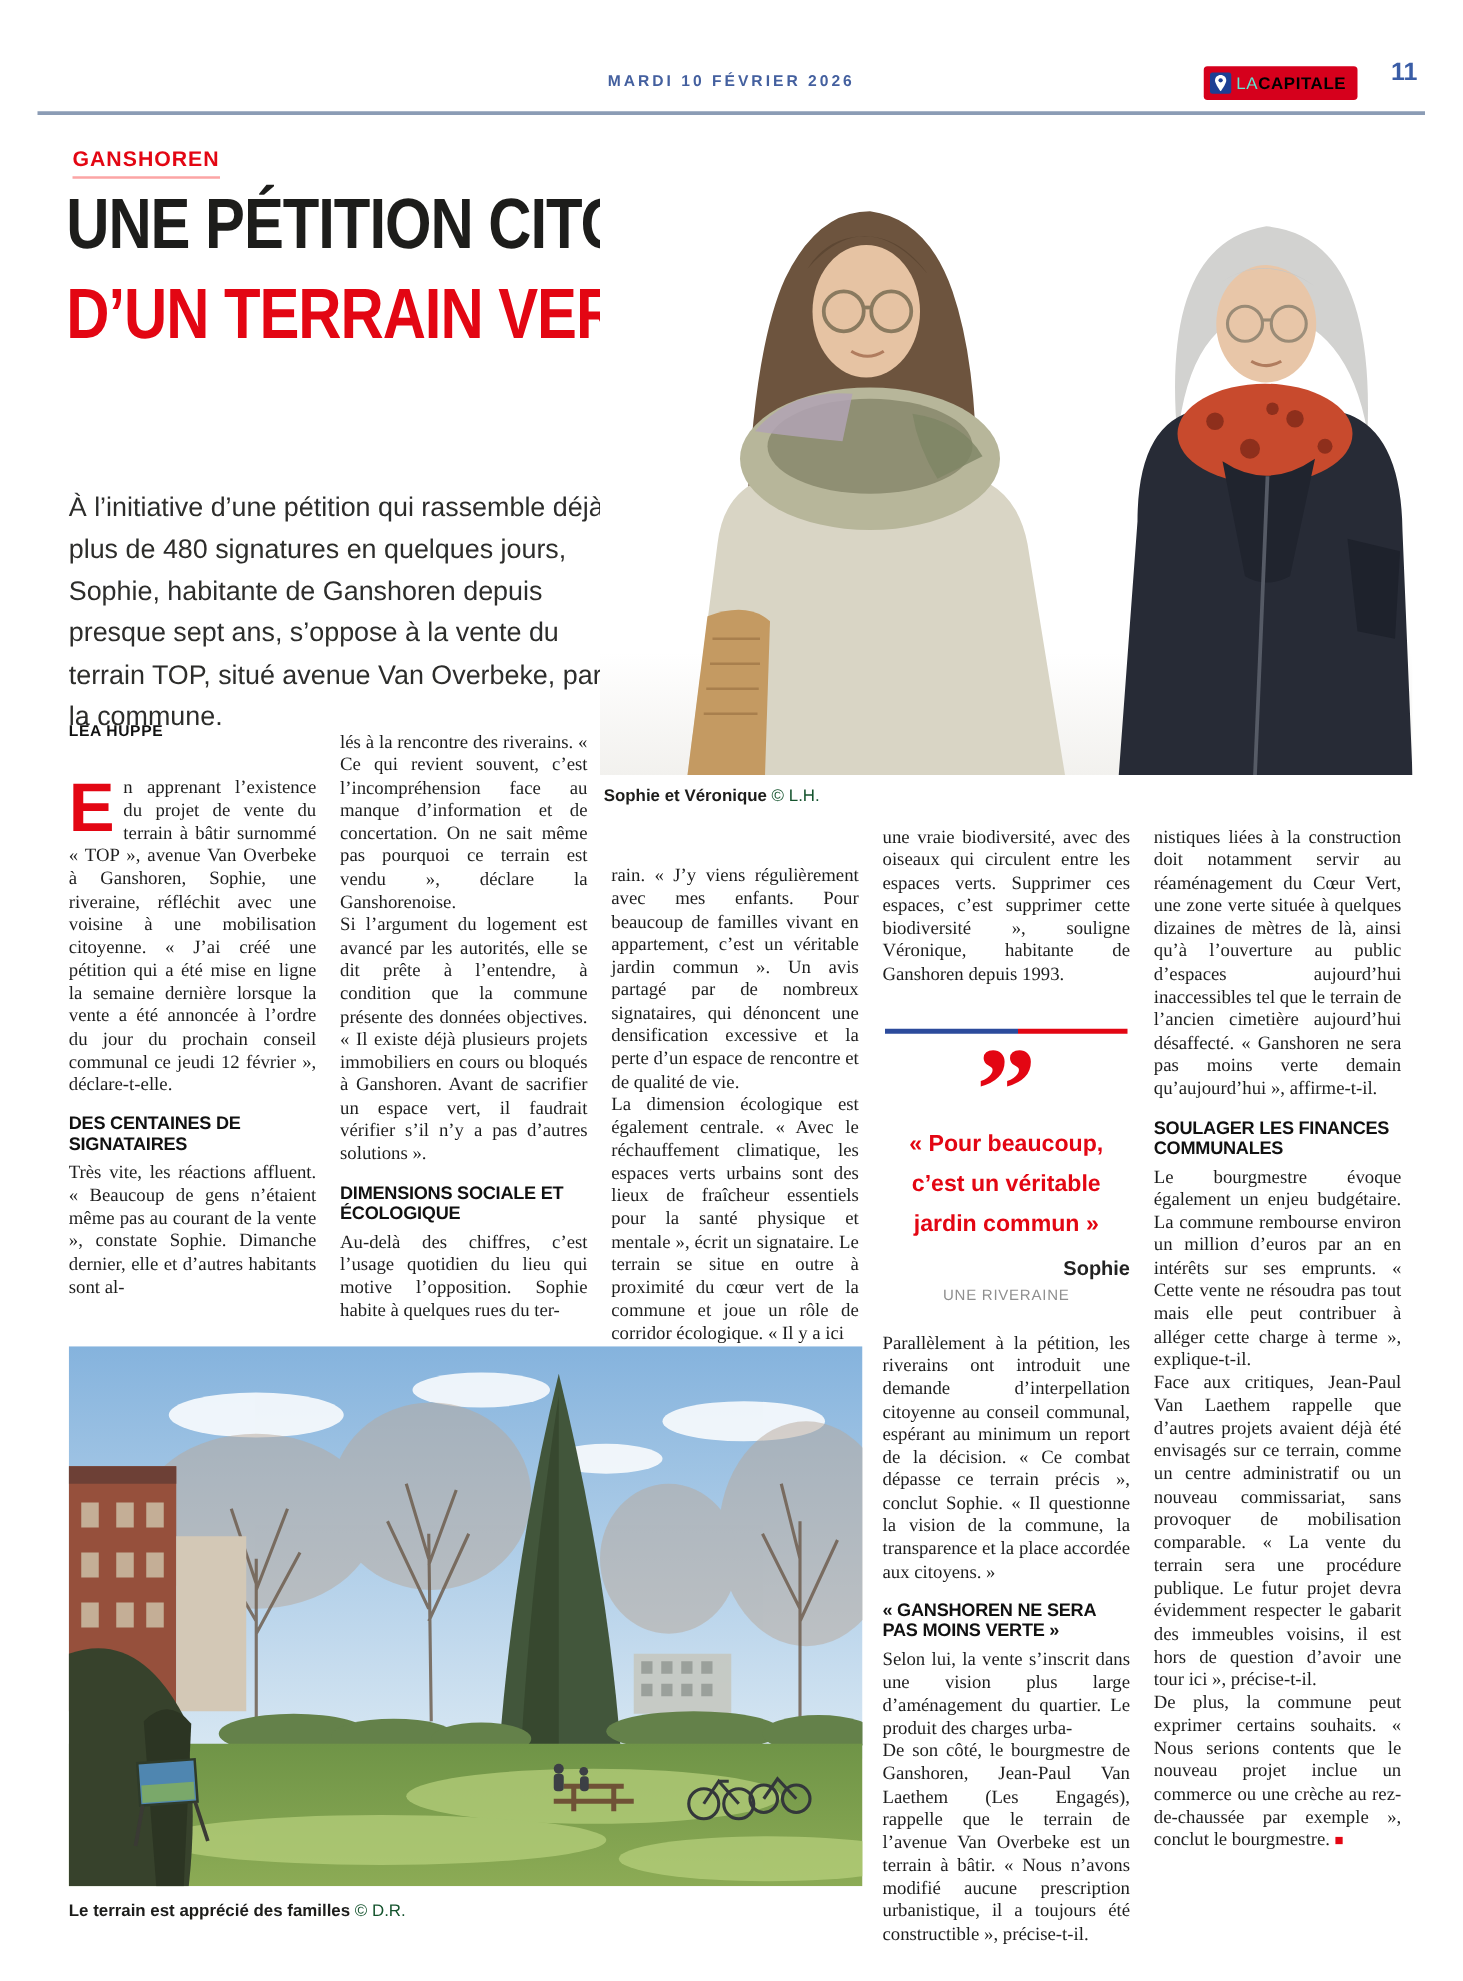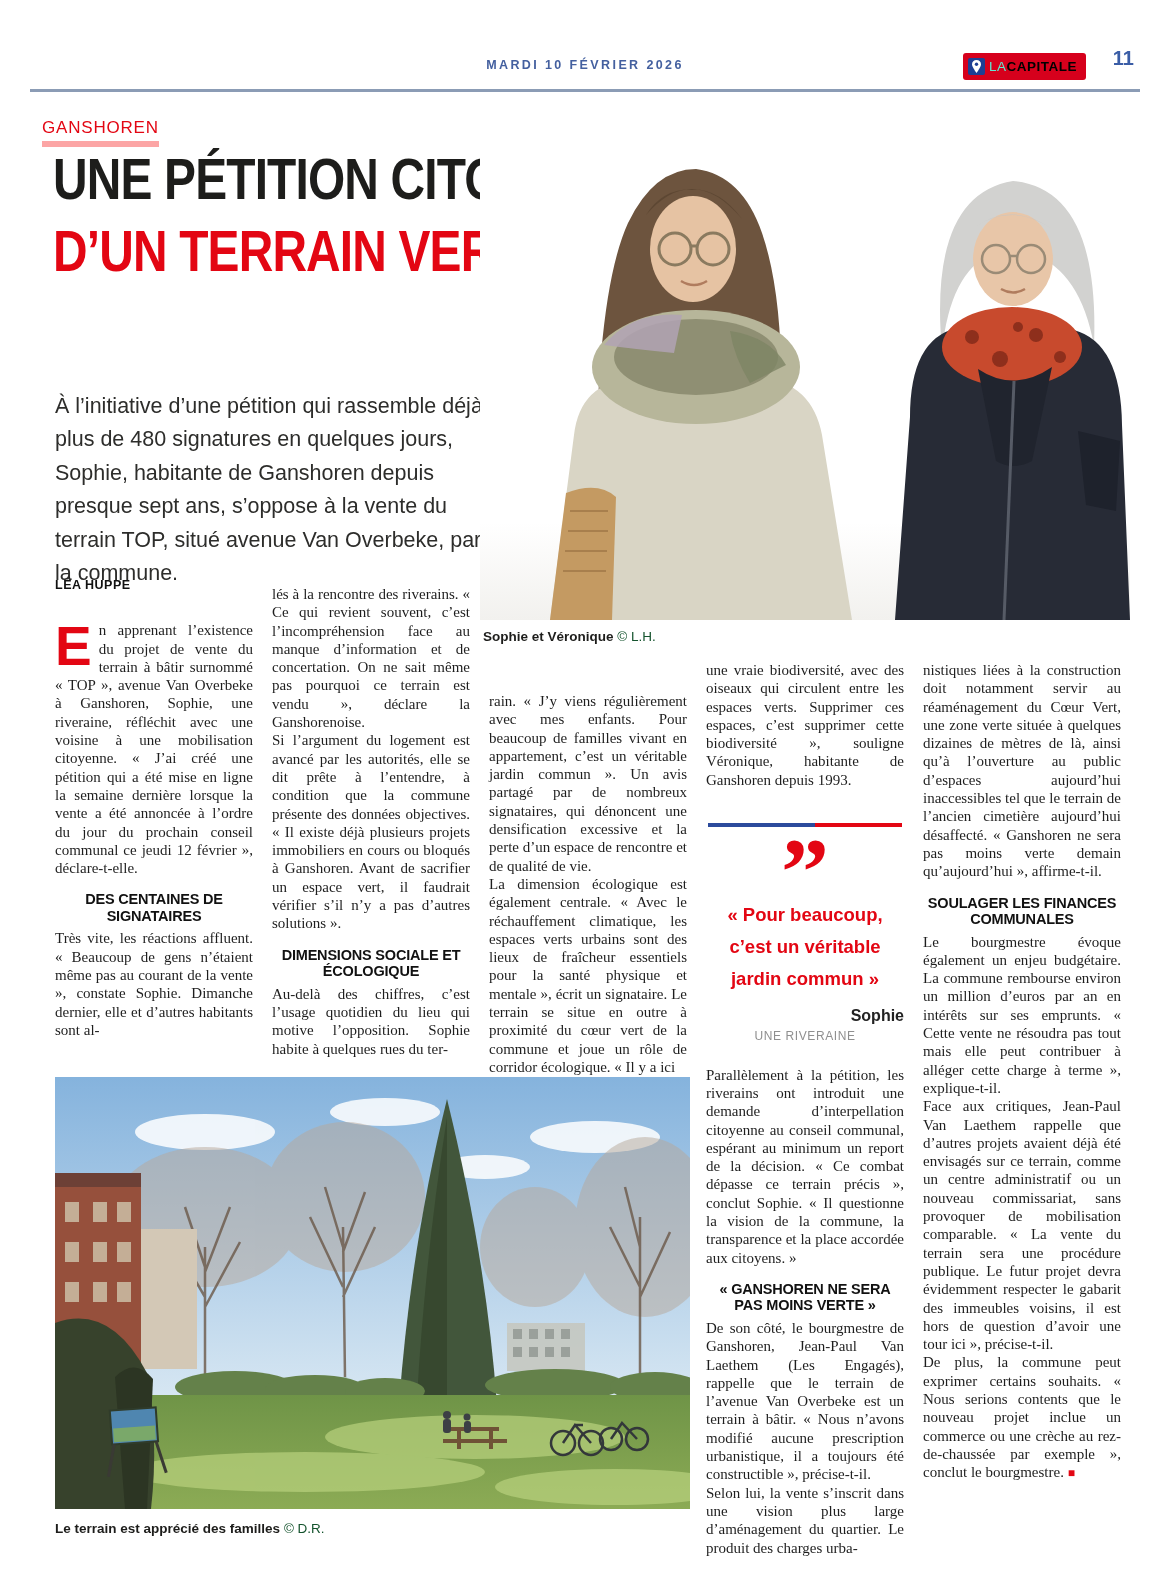--- a/index.html
+++ b/index.html
@@ -12,22 +12,22 @@
   .logo{position:absolute;top:53px;right:84px;height:27px;background:#d6001c;
     border-radius:3px;display:flex;align-items:center;padding:0 9px 0 5px;}
   .logo-pin{width:17px;height:17px;background:#1d3f94;border-radius:2px;margin-right:4px;
     display:flex;align-items:center;justify-content:center;}
   .logo-la{color:#5eead4;font-size:13.5px;font-weight:400;letter-spacing:.5px;}
   .logo-cap{color:#000000;font-size:13.5px;font-weight:800;letter-spacing:.5px;}
   .pagenum{position:absolute;top:47px;right:36px;color:#3a5da6;font-size:20px;font-weight:800;}
   .hdr-rule{position:absolute;top:89px;left:30px;right:30px;height:3px;background:#8b9cb5;}
 
   
-  .kicker{position:absolute;left:42px;top:118px;color:#e30613;font-size:17px;font-weight:400;
-    letter-spacing:.8px;border-bottom:6px solid #fca5a5;padding-bottom:3px;}
+  .kicker{position:absolute;left:58px;top:118px;color:#e30613;font-size:17px;font-weight:700;
+    letter-spacing:.8px;border-bottom:2px solid #fca5a5;padding-bottom:3px;}
   .headline{position:absolute;left:53px;top:143px;width:660px;color:#1d1d1b;}
   .hl{font-size:57px;font-weight:800;line-height:72px;white-space:nowrap;}
   .hl-in{display:inline-block;transform:scaleX(.84);transform-origin:0 50%;letter-spacing:-1px;}
   .hl.red{color:#e30613;}
   .standfirst{position:absolute;left:55px;top:390px;width:440px;color:#2d2d2b;
     font-size:21.5px;font-weight:400;line-height:33.4px;}
 
   
   .photo1{position:absolute;left:480px;top:131px;width:650px;height:489px;}
   .photo2{position:absolute;left:55px;top:1077px;width:635px;height:432px;}
@@ -39,21 +39,21 @@
   
   .col{position:absolute;width:198px;font-family:"Liberation Serif",serif;font-size:15px;
     line-height:18.3px;color:#1e1e1e;text-align:justify;}
   .col p{margin:0;}
   .byline{font-family:"Liberation Sans",sans-serif;font-size:12.5px;font-weight:800;
     letter-spacing:.5px;color:#111;text-align:left;}
   .firstp{margin-top:27px !important;}
   .dropcap{float:left;font-family:"Liberation Sans",sans-serif;font-weight:800;
     font-size:55px;line-height:45px;color:#e30613;padding:3px 7px 0 0;}
   .subhead{font-family:"Liberation Sans",sans-serif;font-weight:800;font-size:14.5px;
-    line-height:16.5px;letter-spacing:-.2px;color:#111;margin:14px 0 5px;text-align:center;}
+    line-height:16.5px;letter-spacing:-.2px;color:#111;margin:14px 0 5px;text-align:left;}
   #col1{left:55px;top:576px;} #col2{left:272px;top:585px;} #col3{left:489px;top:692px;}
   #col4{left:706px;top:661px;} #col5{left:923px;top:661px;}
 
   
   .quote-divider{height:4px;margin:34px 2px 10px;
     background:linear-gradient(to right,#2c4b9c 0 55%,#e30613 55% 100%);}
   .quote-mark{text-align:center;color:#e30613;font-family:"Liberation Serif",serif;
     font-weight:700;font-size:96px;line-height:70px;height:58px;}
   .quote-text{color:#e30613;font-family:"Liberation Sans",sans-serif;font-weight:700;
     font-size:18.5px;line-height:32px;text-align:center;margin:4px 0 12px;}
@@ -171,22 +171,22 @@
 
   <div class="col" id="col4">
     <p>une vraie biodiversité, avec des oiseaux qui circulent entre les espaces verts. Supprimer ces espaces, c’est supprimer cette biodiversité », souligne Véronique, habitante de Ganshoren depuis 1993.</p>
     <div class="quote-divider"></div>
     <div class="quote-mark">”</div>
     <div class="quote-text">« Pour beaucoup, c’est un véritable jardin commun »</div>
     <div class="quote-name">Sophie</div>
     <div class="quote-role">UNE RIVERAINE</div>
     <p class="after-quote">Parallèlement à la pétition, les riverains ont introduit une demande d’interpellation citoyenne au conseil communal, espérant au minimum un report de la décision. « Ce combat dépasse ce terrain précis », conclut Sophie. « Il questionne la vision de la commune, la transparence et la place accordée aux citoyens. »</p>
     <div class="subhead">« GANSHOREN NE SERA PAS MOINS VERTE »</div>
+    <p>Selon lui, la vente s’inscrit dans une vision plus large d’aménagement du quartier. Le produit des charges urba-</p>
     <p>De son côté, le bourgmestre de Ganshoren, Jean-Paul Van Laethem (Les Engagés), rappelle que le terrain de l’avenue Van Overbeke est un terrain à bâtir. « Nous n’avons modifié aucune prescription urbanistique, il a toujours été constructible », précise-t-il.</p>
-    <p>Selon lui, la vente s’inscrit dans une vision plus large d’aménagement du quartier. Le produit des charges urba-</p>
   </div>
 
   <div class="col" id="col5">
     <p>nistiques liées à la construction doit notamment servir au réaménagement du Cœur Vert, une zone verte située à quelques dizaines de mètres de là, ainsi qu’à l’ouverture au public d’espaces aujourd’hui inaccessibles tel que le terrain de l’ancien cimetière aujourd’hui désaffecté. « Ganshoren ne sera pas moins verte demain qu’aujourd’hui », affirme-t-il.</p>
     <div class="subhead">SOULAGER LES FINANCES COMMUNALES</div>
     <p>Le bourgmestre évoque également un enjeu budgétaire. La commune rembourse environ un million d’euros par an en intérêts sur ses emprunts. « Cette vente ne résoudra pas tout mais elle peut contribuer à alléger cette charge à terme », explique-t-il.</p>
     <p>Face aux critiques, Jean-Paul Van Laethem rappelle que d’autres projets avaient déjà été envisagés sur ce terrain, comme un centre administratif ou un nouveau commissariat, sans provoquer de mobilisation comparable. « La vente du terrain sera une procédure publique. Le futur projet devra évidemment respecter le gabarit des immeubles voisins, il est hors de question d’avoir une tour ici », précise-t-il.</p>
     <p><span>De plus, la commune peut exprimer certains souhaits. « Nous serions contents que le nouveau projet inclue un commerce ou une crèche au rez-de-chaussée par exemple », conclut le bourgmestre.</span> <span class="endmark">■</span></p>
   </div>
 

